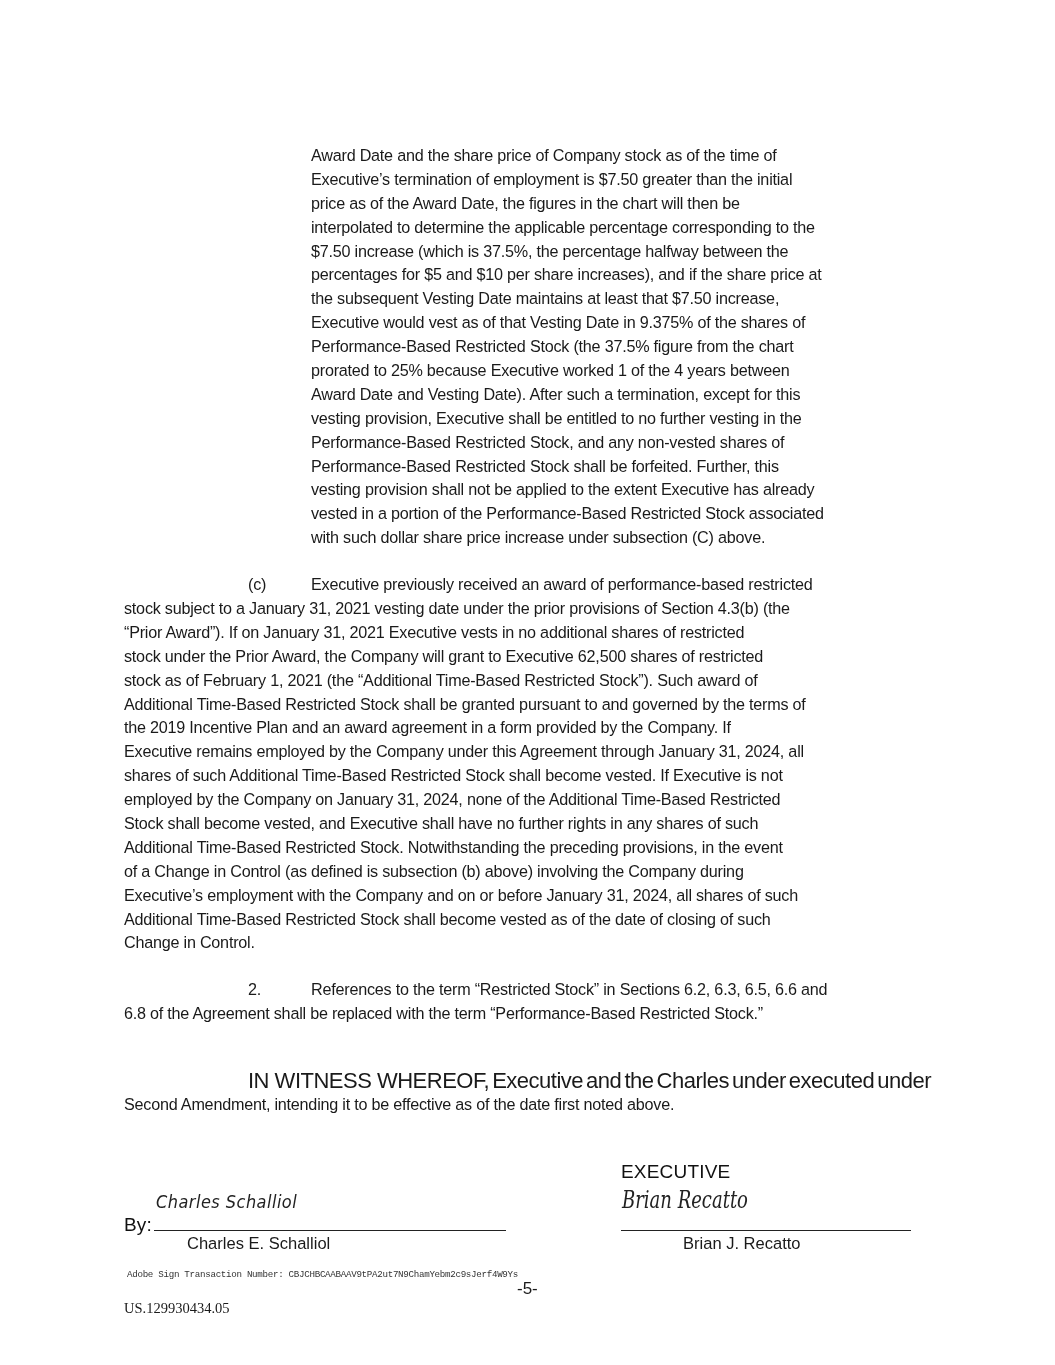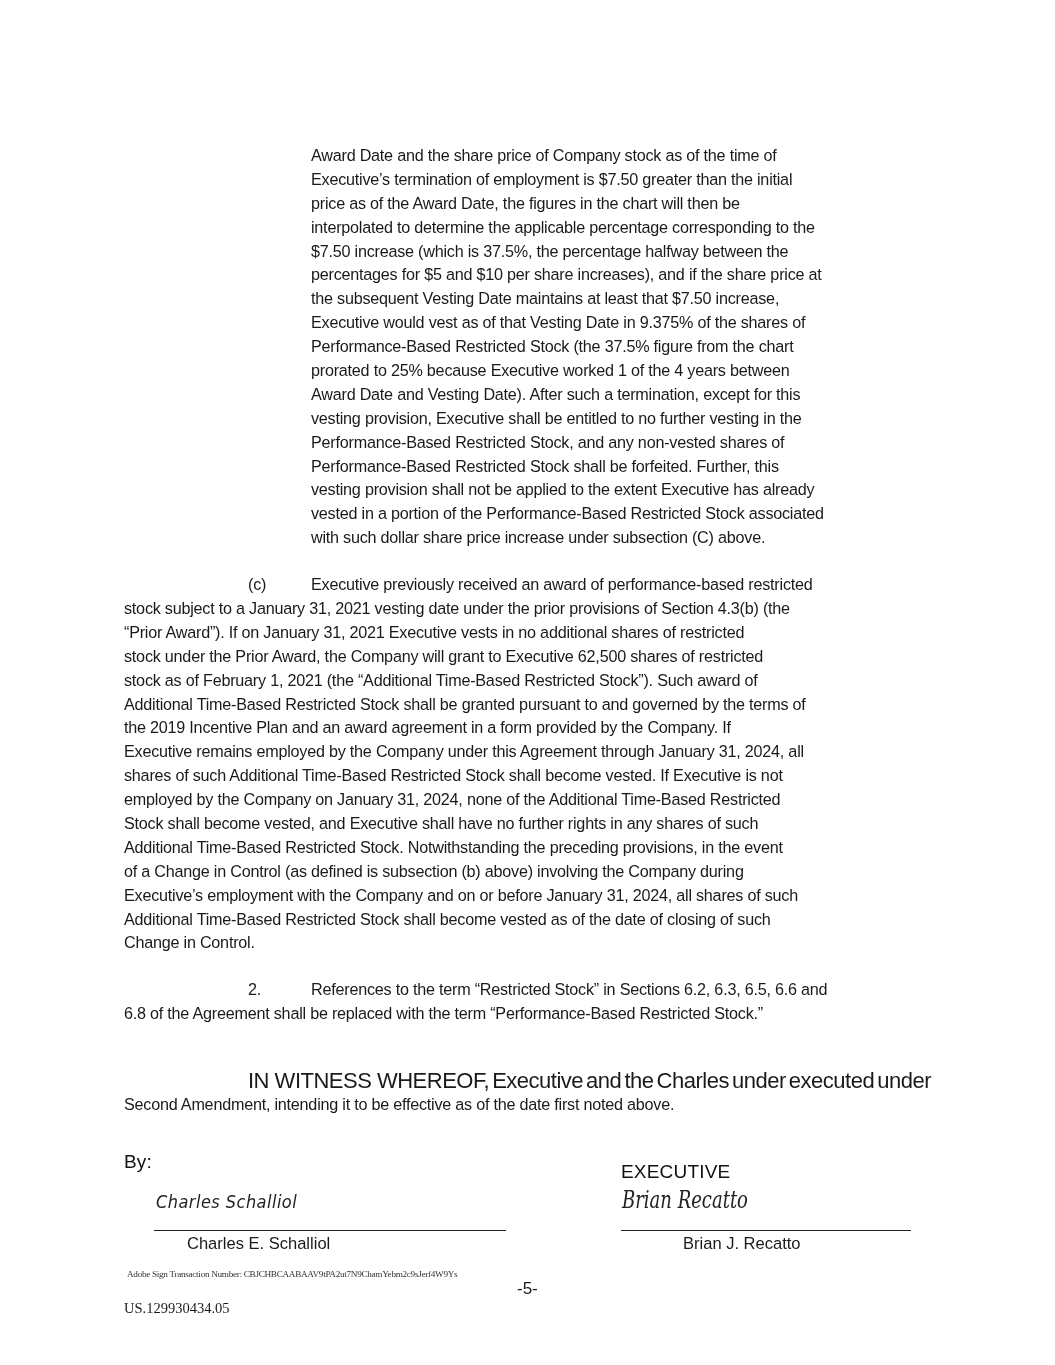--- a/index.html
+++ b/index.html
@@ -7,21 +7,21 @@
            font-family: "Liberation Sans", sans-serif; color: #1a1a1a; }
     .page { position: absolute; left: 0; top: 0; width: 1055px; height: 1104px; background: #fff; margin-top: 20px; }
     .txt { font-family: "Liberation Sans", sans-serif; font-size: 17.4px; line-height: 23.9px;
            letter-spacing: -0.25px; transform: scaleX(0.93); transform-origin: left top; white-space: nowrap; }
     .block { position: absolute; }
     .line { display: block; height: 23.9px; }
     .header-sig { position: absolute; font-family: "Liberation Sans", sans-serif; font-size: 19px; letter-spacing: 0.2px; color: #111; }
     .sig-script { position: absolute; font-family: "DejaVu Sans", sans-serif; font-style: italic; color: #222; }
     .sig-line { position: absolute; height: 0; border-top: 1.3px solid #222; }
     .name { position: absolute; font-family: "Liberation Sans", sans-serif; font-size: 17.4px; transform: scaleX(0.95); transform-origin: left top; white-space: nowrap; }
-    .adobe { position: absolute; font-family: Liberation Serif, serif; font-size: 9.2px; color: #333; letter-spacing: -0.3px; white-space: nowrap; }
+    .adobe { position: absolute; font-family: Liberation Mono, monospace; font-size: 9.2px; color: #333; letter-spacing: -0.3px; white-space: nowrap; }
     .pagenum { position: absolute; font-family: "Liberation Sans", sans-serif; font-size: 17px; }
     .docid { position: absolute; font-family: Liberation Serif, serif; font-size: 14.5px; }
   </style>
 </head>
 <body>
 
 <div class="page">
 
   <div class="block txt" style="left:311px; top:124px;">
     <span class="line">Award Date and the share price of Company stock as of the time of</span>
@@ -75,21 +75,21 @@
       <span>the</span>
       <span>Charles</span>
       <span>under</span>
       <span>executed</span>
       <span>under</span>
     </div>
   </div>
   <div class="block txt" style="left:124px; top:1073px;">Second Amendment, intending it to be effective as of the date first noted above.</div>
 
   <div class="sig-script" style="left:156px; top:1172px; font-size:17px; letter-spacing:0.5px; transform:scaleX(0.95); transform-origin:left top;">Charles Schalliol</div>
-  <div class="header-sig" style="left:124px; top:1131px; font-size:19px;">By:</div>
+  <div class="header-sig" style="left:124px; top:1194px; font-size:19px;">By:</div>
   <div class="sig-line" style="left:154px; top:1210px; width:352px;"></div>
   <div class="name" style="left:187px; top:1213px;">Charles E. Schalliol</div>
 
   <div class="header-sig" style="left:621px; top:1141px;">EXECUTIVE</div>
   <div class="sig-script" style="left:622px; top:1166px; font-size:24px; transform:scaleX(0.75); transform-origin:left top; font-family:'DejaVu Serif', serif; font-style:italic;">Brian Recatto</div>
   <div class="sig-line" style="left:621px; top:1210px; width:290px;"></div>
   <div class="name" style="left:683px; top:1213px;">Brian J. Recatto</div>
 
   <div class="adobe" style="left:127px; top:1249px;">Adobe Sign Transaction Number: CBJCHBCAABAAV9tPA2ut7N9ChamYebm2c9sJerf4W9Ys</div>
   <div class="pagenum" style="left:517px; top:1259px;">-5-</div>

